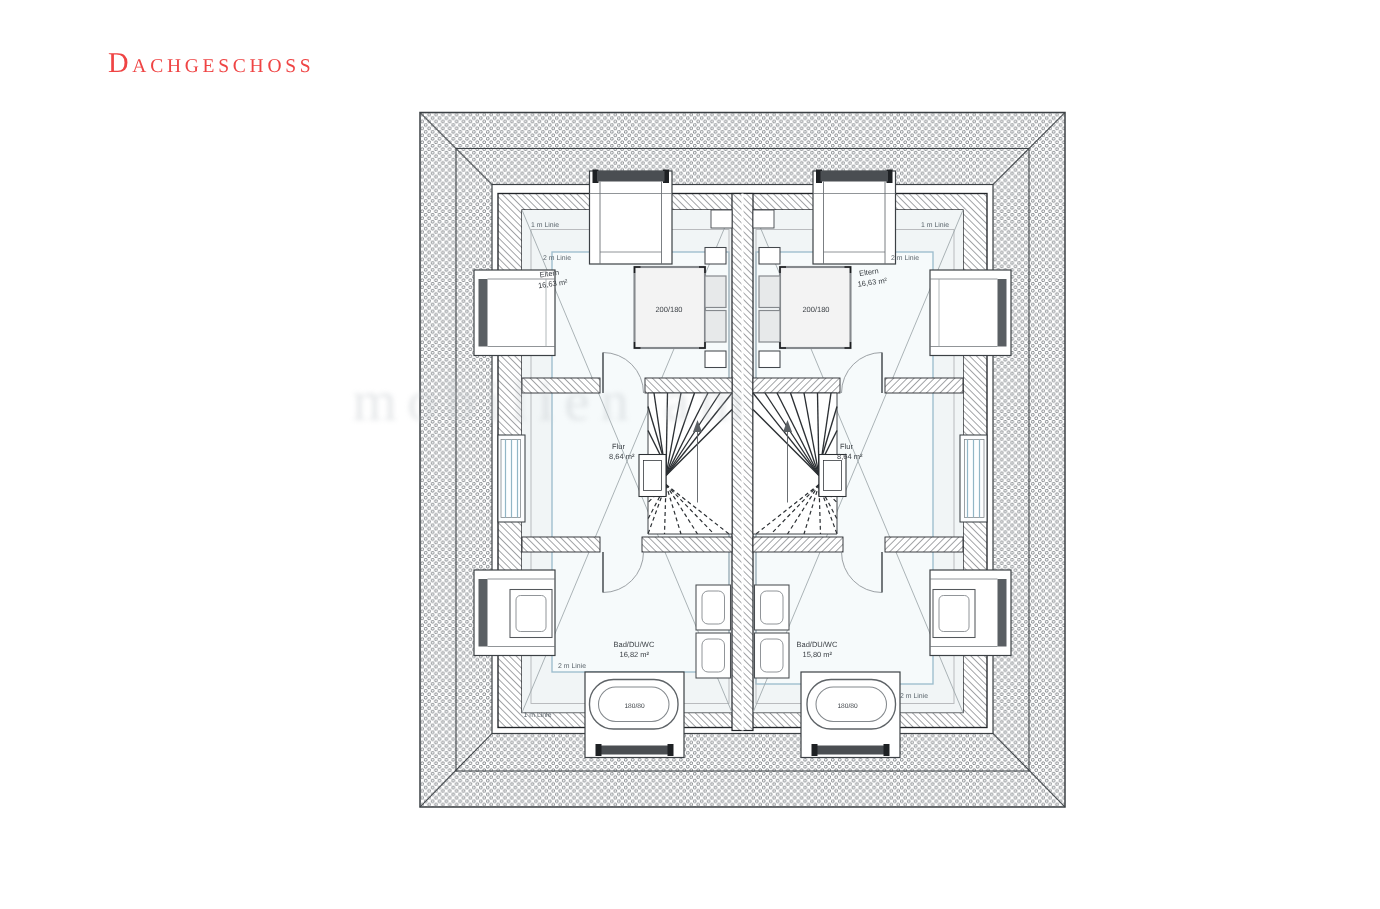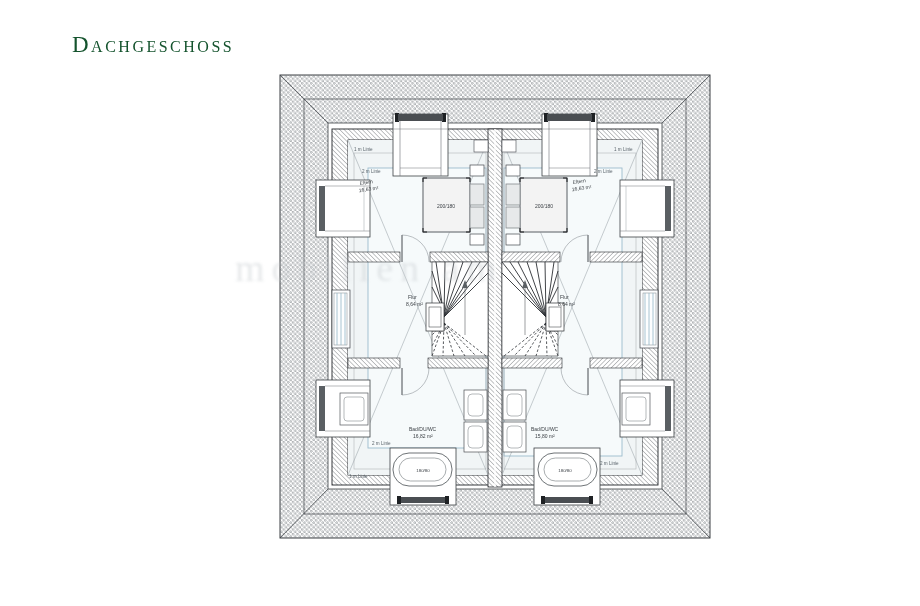--- a/index.html
+++ b/index.html
@@ -1,20 +1,20 @@
 <!DOCTYPE html>
 <html><head>
 <meta charset="utf-8">
 <style>
   html,body{margin:0;padding:0;background:#ffffff;}
   #canvas{position:relative;width:920px;height:606px;background:#ffffff;overflow:hidden;
           font-family:"Liberation Sans",sans-serif;}
   #title{position:absolute;left:72px;top:32px;
          font-family:"Liberation Serif",serif;font-variant:small-caps;
-         font-size:23px;letter-spacing:2.5px;color:#14532d;}
+         font-size:19px;letter-spacing:2.5px;color:#ef4444;}
   #plan{position:absolute;left:278px;top:73px;width:434px;height:467px;}
   #watermark{position:absolute;left:235px;top:246px;width:560px;height:48px;
              font-family:"Liberation Serif",serif;font-size:38px;letter-spacing:7px;
              color:#c7ccd0;opacity:.45;filter:blur(1.8px);white-space:nowrap;
              pointer-events:none;}
   svg text{font-family:"Liberation Sans",sans-serif;fill:#3c4146;}
   .lbl{font-size:5px;}
   .lin{font-size:4.6px;fill:#5a646b;}
   .sm{font-size:4.4px;}
 </style>

